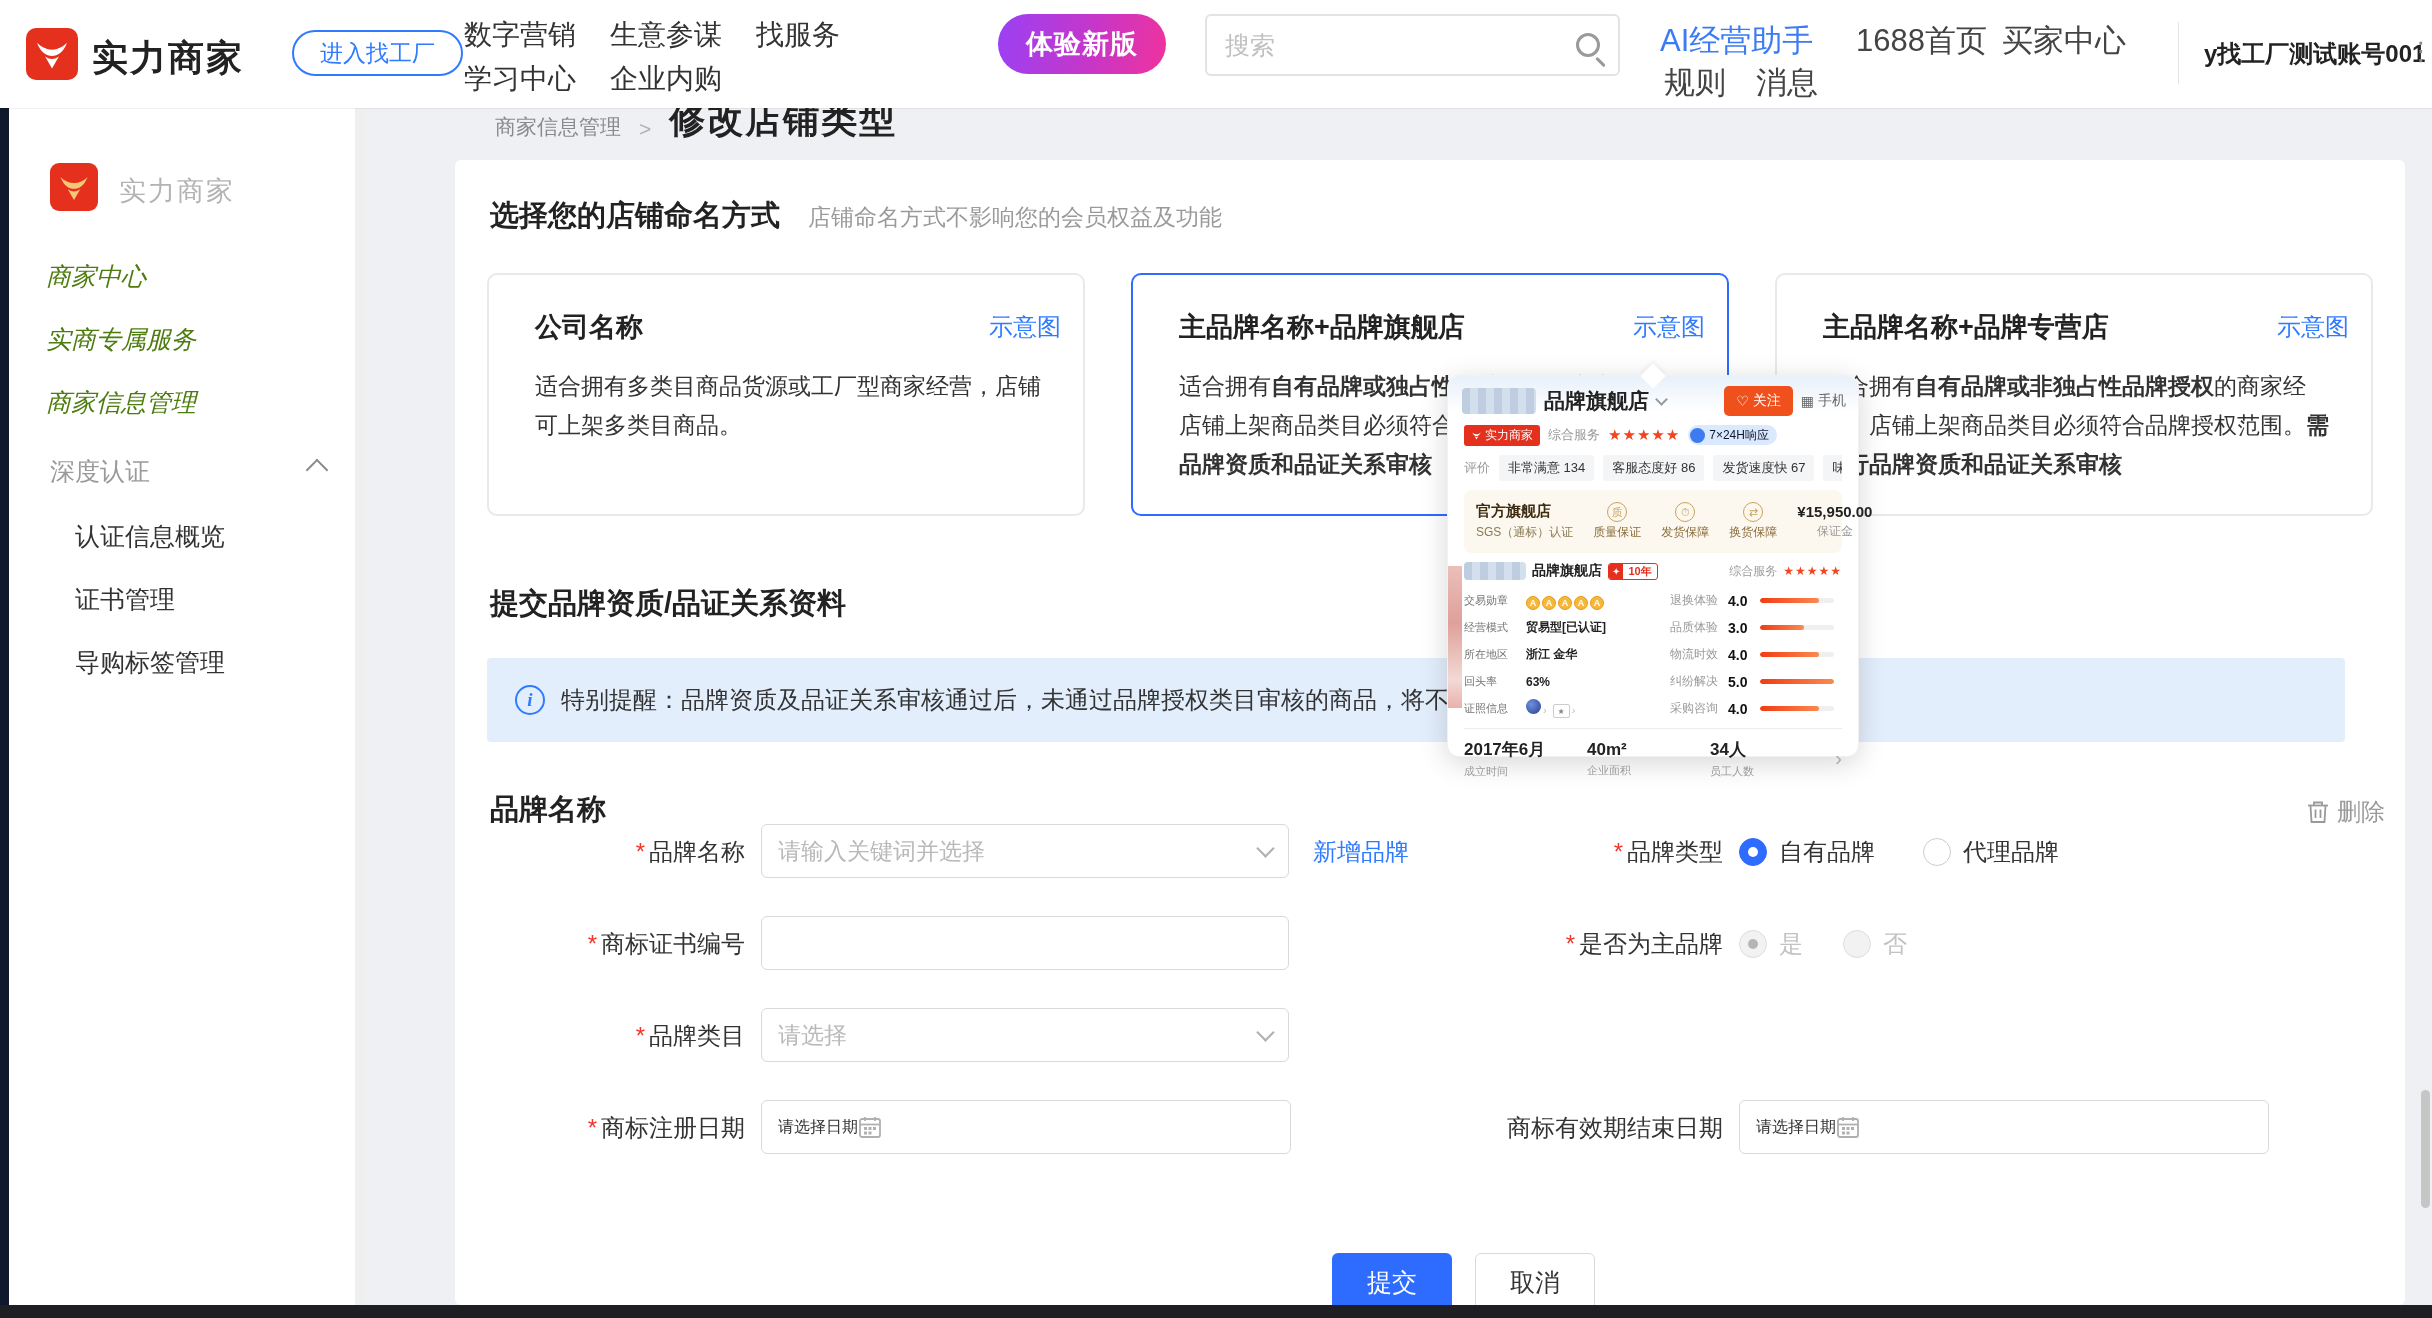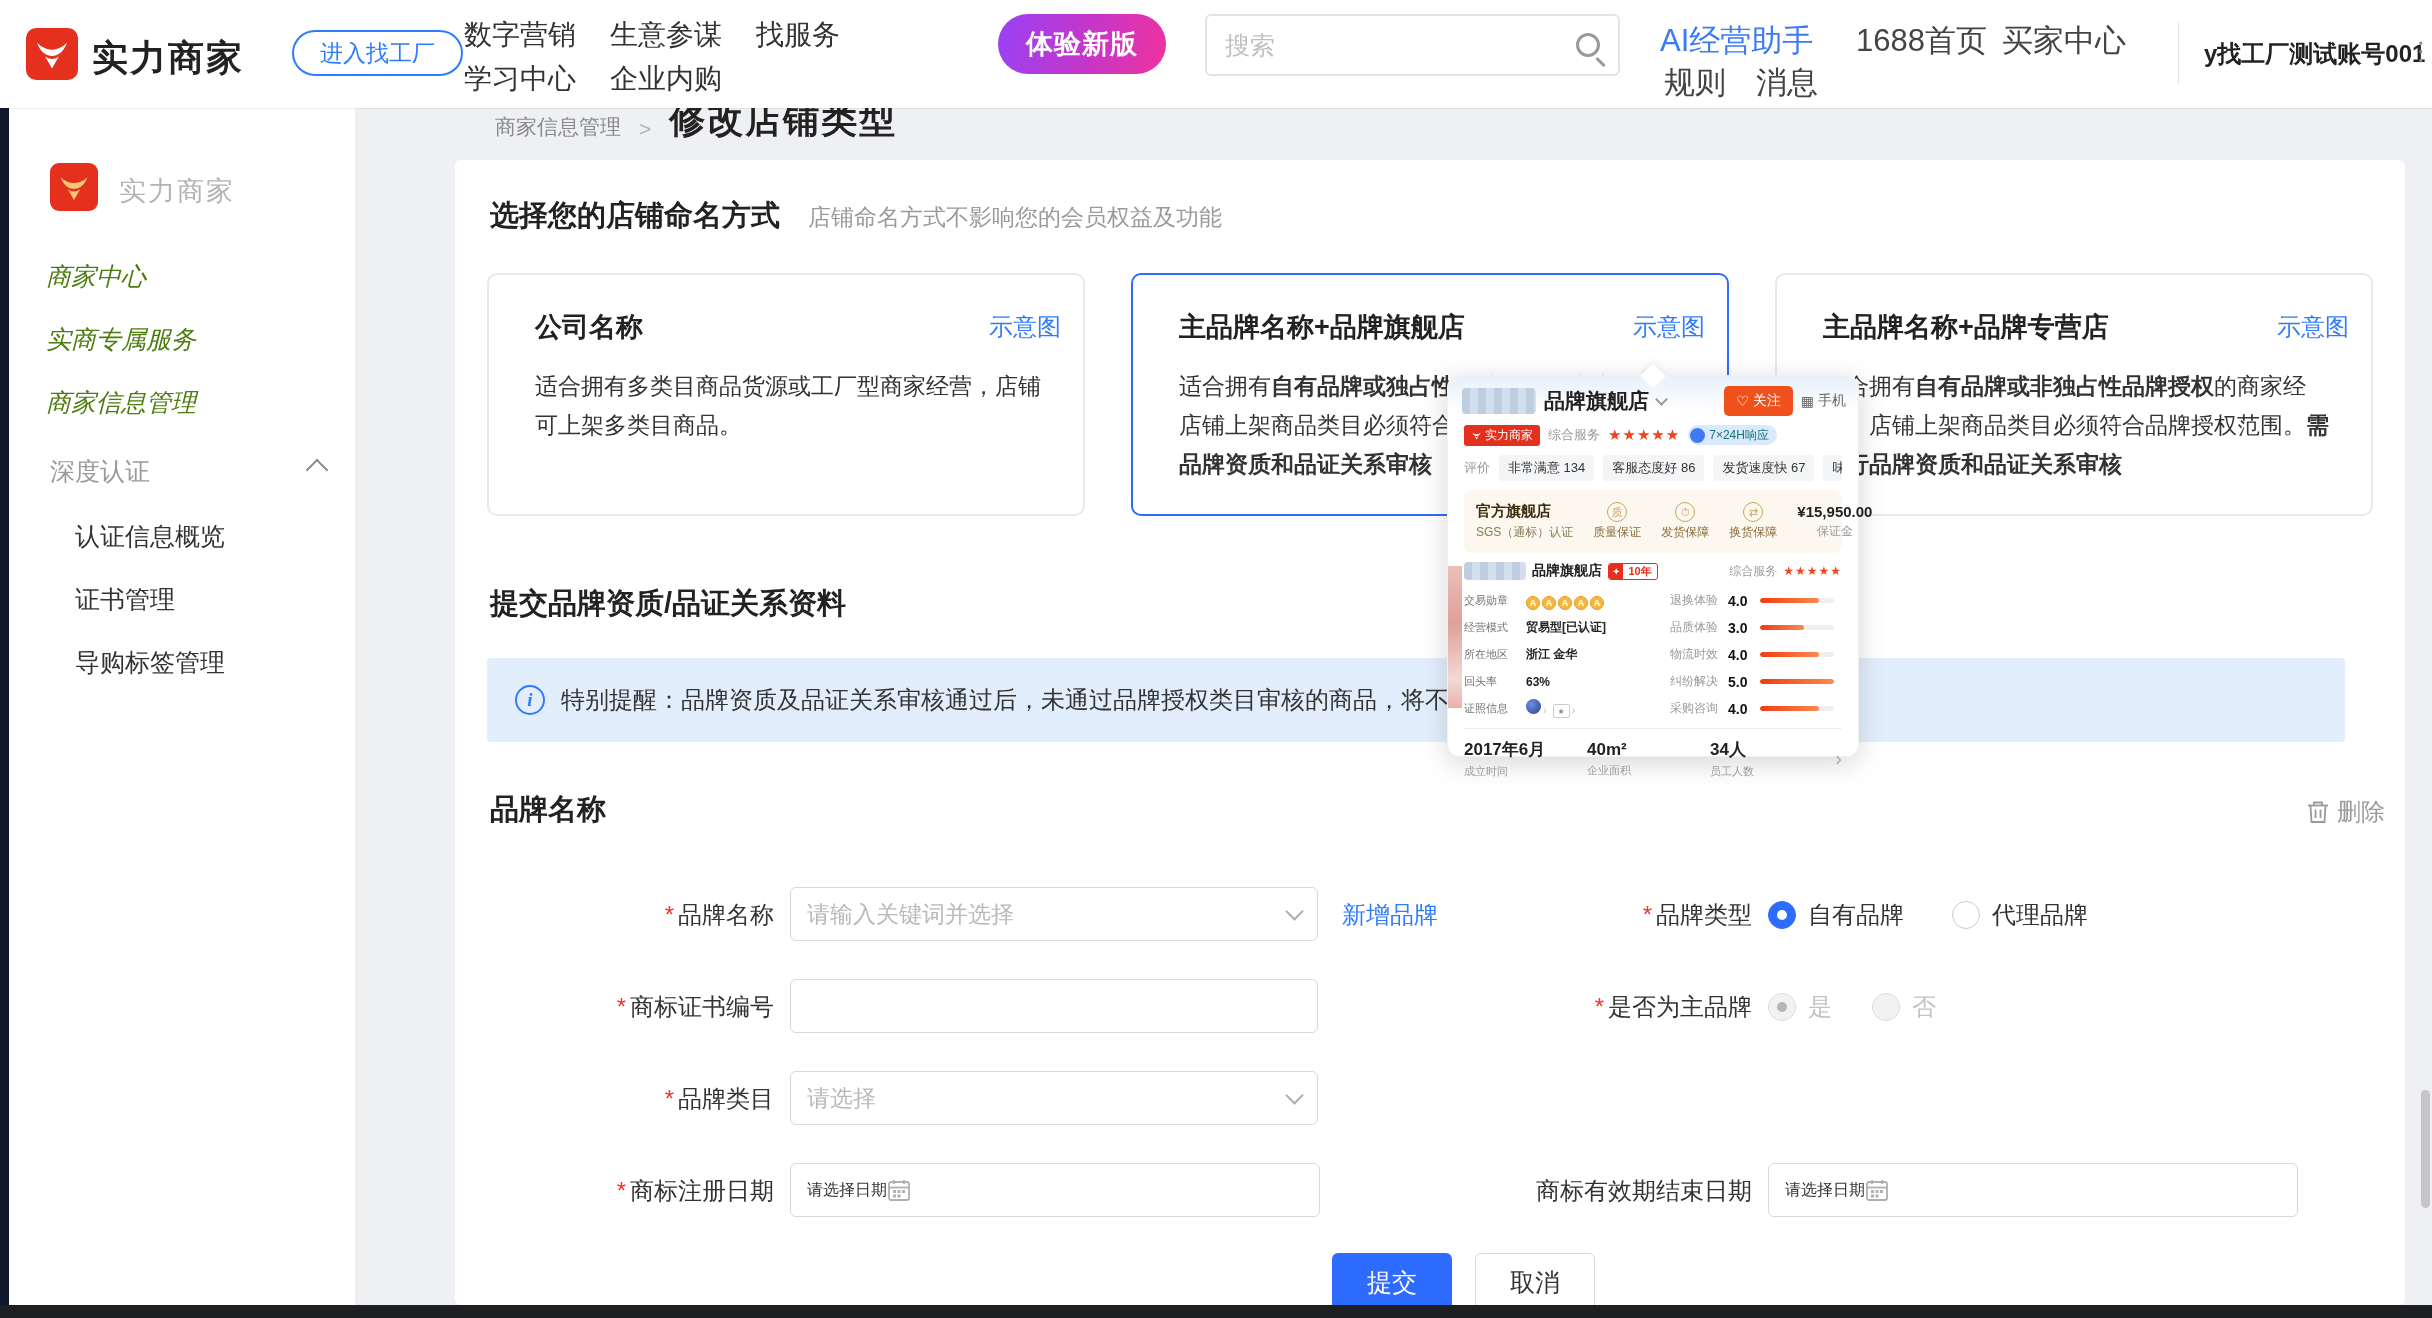--- a/index.html
+++ b/index.html
@@ -63,21 +63,21 @@
   .opt-desc { margin-top:22px; font-size:23px; line-height:39px; color:#333; }
   .opt-desc b { font-weight:bold; }
 
   .notice { position:absolute; left:32px; top:498px; width:1858px; height:84px; background:#e3eefc; border-radius:4px; display:flex; align-items:center; padding:0 28px; gap:16px; overflow:hidden; }
   .info-ic { width:30px; height:30px; border:2.5px solid #2f7bff; border-radius:50%; color:#2f7bff; font-size:19px; font-weight:bold; display:flex; align-items:center; justify-content:center; flex:none; font-family:"Liberation Serif",serif; font-style:italic; }
   .notice-text { font-size:24px; color:#333; white-space:nowrap; }
 
   .brand-head { position:absolute; left:35px; top:630px; font-size:29px; font-weight:bold; color:#222; }
   .delete-btn { position:absolute; right:20px; top:636px; display:flex; align-items:center; gap:8px; color:#9a9a9a; font-size:24px; cursor:pointer; }
 
-  .form { position:absolute; left:0; top:727px; width:1608px; height:360px;margin-left:29px; }
+  .form { position:absolute; left:0; top:664px; width:1608px; height:360px; }
   .frow { position:absolute; left:0; width:1950px; height:56px; }
   .flabel { position:absolute; left:0; width:290px; text-align:right; line-height:56px; font-size:24px; color:#333; white-space:nowrap; }
   .req { color:#f0362a; margin-right:4px; font-size:24px; }
   .ffield { position:absolute; left:306px; width:528px; height:54px; border:1px solid #d9d9d9; border-radius:6px; background:#fff; display:flex; align-items:center; padding:0 16px; }
   .ffield .ph { color:#b9b9b9; font-size:23px; flex:1; white-space:nowrap; overflow:hidden; }
   .caret-down { width:13px; height:13px; border-right:2px solid #b0b0b0; border-bottom:2px solid #b0b0b0; transform:rotate(45deg); margin-top:-6px; flex:none; }
   .add-link { position:absolute; left:858px; line-height:56px; font-size:24px; color:#2f7bff; cursor:pointer; white-space:nowrap; }
   .rpair { position:absolute; left:900px; height:56px; display:flex; align-items:center; }
   .rlabel { width:368px; text-align:right; font-size:24px; color:#333; white-space:nowrap; margin-right:16px; }
   .radio { width:28px; height:28px; border-radius:50%; border:1px solid #ccc; background:#fff; display:inline-flex; align-items:center; justify-content:center; flex:none; }
@@ -98,21 +98,21 @@
   .p-head { display:flex; align-items:center; gap:8px; height:40px; overflow:hidden; background:linear-gradient(180deg,#e8f0fa 0%,rgba(255,255,255,0) 90%); margin:-12px -16px 0 -16px; padding:10px 12px 0 14px; border-radius:12px 12px 0 0; }
   .blurblock { background:repeating-linear-gradient(90deg,#bfcde0 0 8px,#d4dfee 8px 16px); border-radius:4px; }
   .p-store { font-size:21px; font-weight:bold; color:#222; white-space:nowrap; }
   .mini-caret { width:9px; height:9px; border-right:2px solid #999; border-bottom:2px solid #999; transform:rotate(45deg); margin-top:-4px; }
   .follow-btn { margin-left:auto; background:#f0511c; color:#fff; font-size:14px; height:30px; padding:0 12px; border-radius:5px; display:flex; align-items:center; gap:4px; flex:none; }
   .qr-grp { display:flex; align-items:center; gap:4px; color:#666; font-size:14px; flex:none; }
   .p-badges { display:flex; align-items:center; gap:8px; margin-top:8px; height:22px; }
   .redpill { background:#e5301d; color:#fff; font-size:12px; height:21px; padding:0 7px; border-radius:3px; display:flex; align-items:center; gap:3px; white-space:nowrap; }
   .gray-lab { font-size:13px; color:#9a9a9a; white-space:nowrap; }
   .stars { color:#f3441f; font-size:15px; letter-spacing:1px; white-space:nowrap; }
-  .bluepill { background:#dbe9ff; color:#0f766e; font-size:12px; height:20px; padding:0 8px 0 2px; border-radius:10px; display:flex; align-items:center; gap:4px; white-space:nowrap; }
+  .bluepill { background:#dbe9ff; color:#0f172a; font-size:12px; height:20px; padding:0 8px 0 2px; border-radius:10px; display:flex; align-items:center; gap:4px; white-space:nowrap; }
   .bluepill i { width:15px; height:15px; border-radius:50%; background:#3f7bf0; display:block; }
   .p-reviews { display:flex; align-items:center; gap:9px; margin-top:9px; overflow:hidden; height:26px; }
   .rev-tag { background:#f4f5f7; color:#333; font-size:13px; padding:4px 9px; border-radius:3px; white-space:nowrap; flex:none; }
   .cream { margin-top:9px; background:#fcf8ef; border-radius:8px; height:63px; display:flex; align-items:center; padding:0 12px; justify-content:space-between;gap:20px; }
   .cream .t1 { font-size:15px; font-weight:bold; color:#3e2c10; }
   .cream .t2 { font-size:12px; color:#8a7a55; margin-top:3px; white-space:nowrap; }
   .feat { display:flex; flex-direction:column; align-items:center; gap:2px; }
   .feat .ic { width:20px; height:20px; border:1.5px solid #c9a35c; border-radius:50%; color:#c9a35c; font-size:11px; display:flex; align-items:center; justify-content:center; }
   .feat .fl { font-size:12px; color:#8a6c3c; white-space:nowrap; }
   .dep-amt { font-size:15px; font-weight:bold; color:#222; text-align:center; }

